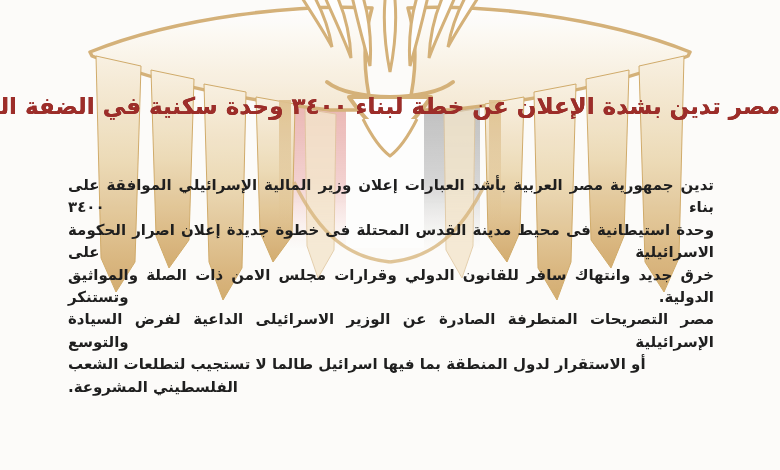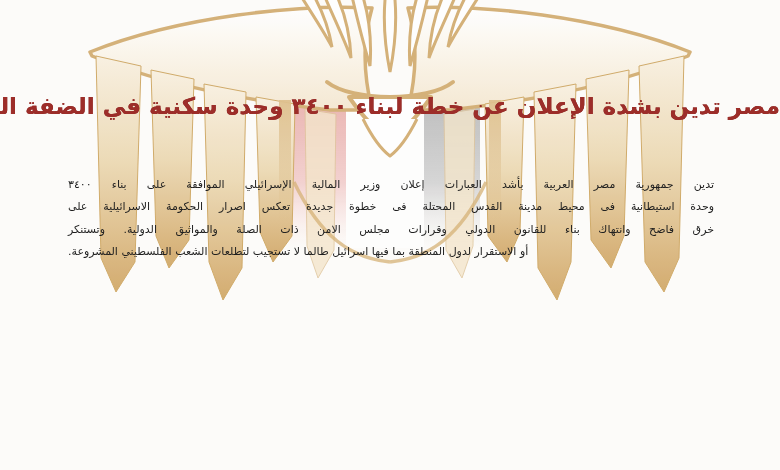--- a/index.html
+++ b/index.html
@@ -21,21 +21,21 @@
     text-shadow:0 0 .5px #7e1f1c;
     white-space:nowrap;
   }
   
   .body-text{
     position:absolute;top:174px;right:66px;left:68px;z-index:2;
     direction:rtl;
   }
   .para{margin:0;}
   .line{
-    font-size:11px;font-weight:400;color:#1f1f1f;
+    font-size:15px;font-weight:700;color:#1f1f1f;
     line-height:22.4px;
     text-align:justify;text-align-last:justify;
   }
   .line.last-left{text-align:left;text-align-last:left;}
 </style>
 </head>
 <body>
 
 <div class="page">
 
@@ -98,20 +98,21 @@
       <path d="M349,97 C365,120 378,132 390,139 C402,132 415,120 431,97 Z" fill="#ffffff" stroke="#d3ae74" stroke-width="4" stroke-linejoin="round"></path>
       <path d="M363,119 C373,139 382,150 390,156 C398,150 407,139 417,119" fill="#ffffff" stroke="#d3ae74" stroke-width="3" stroke-linejoin="round"></path>
     </g>
   </svg>
 
   <div class="title">مصر تدين بشدة الإعلان عن خطة لبناء ٣٤٠٠ وحدة سكنية في الضفة الغربية</div>
 
   <div class="body-text">
     <div class="para">
       <div class="line">تدين جمهورية مصر العربية بأشد العبارات إعلان وزير المالية الإسرائيلي الموافقة على بناء ٣٤٠٠</div>
-      <div class="line">وحدة استيطانية فى محيط مدينة القدس المحتلة فى خطوة جديدة تعكس اصرار الحكومة الاسرائيلية على</div>
-      <div class="line">خرق فاضح وانتهاك بناء للقانون الدولي وقرارات مجلس الامن ذات الصلة والمواثيق الدولية. وتستنكر</div>
+      <div class="line">وحدة استيطانية فى محيط مدينة القدس المحتلة فى خطوة جديدة إعلان اصرار الحكومة الاسرائيلية على</div>
+      <div class="line">خرق جديد وانتهاك سافر للقانون الدولي وقرارات مجلس الامن ذات الصلة والمواثيق الدولية. وتستنكر</div>
+      <div class="line">مصر التصريحات المتطرفة الصادرة عن الوزير الاسرائيلى الداعية لفرض السيادة الإسرائيلية والتوسع</div>
       <div class="line last-left">أو الاستقرار لدول المنطقة بما فيها اسرائيل طالما لا تستجيب لتطلعات الشعب الفلسطيني المشروعة.</div>
     </div>
 
   </div>
 
 </div>
 
 </body></html>

